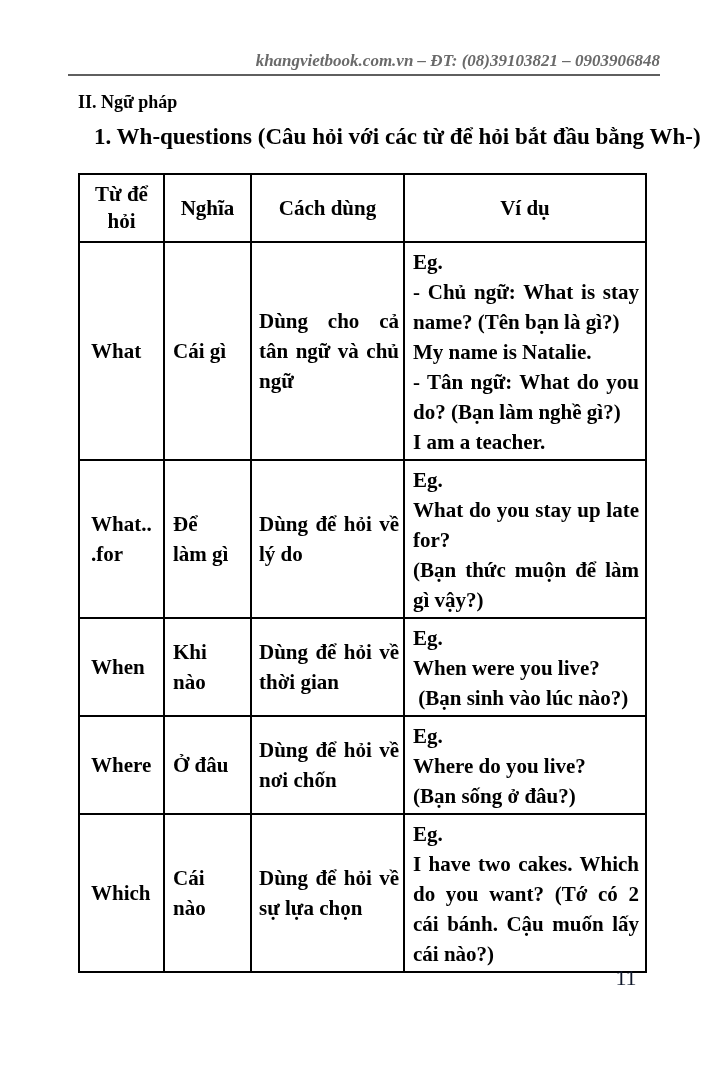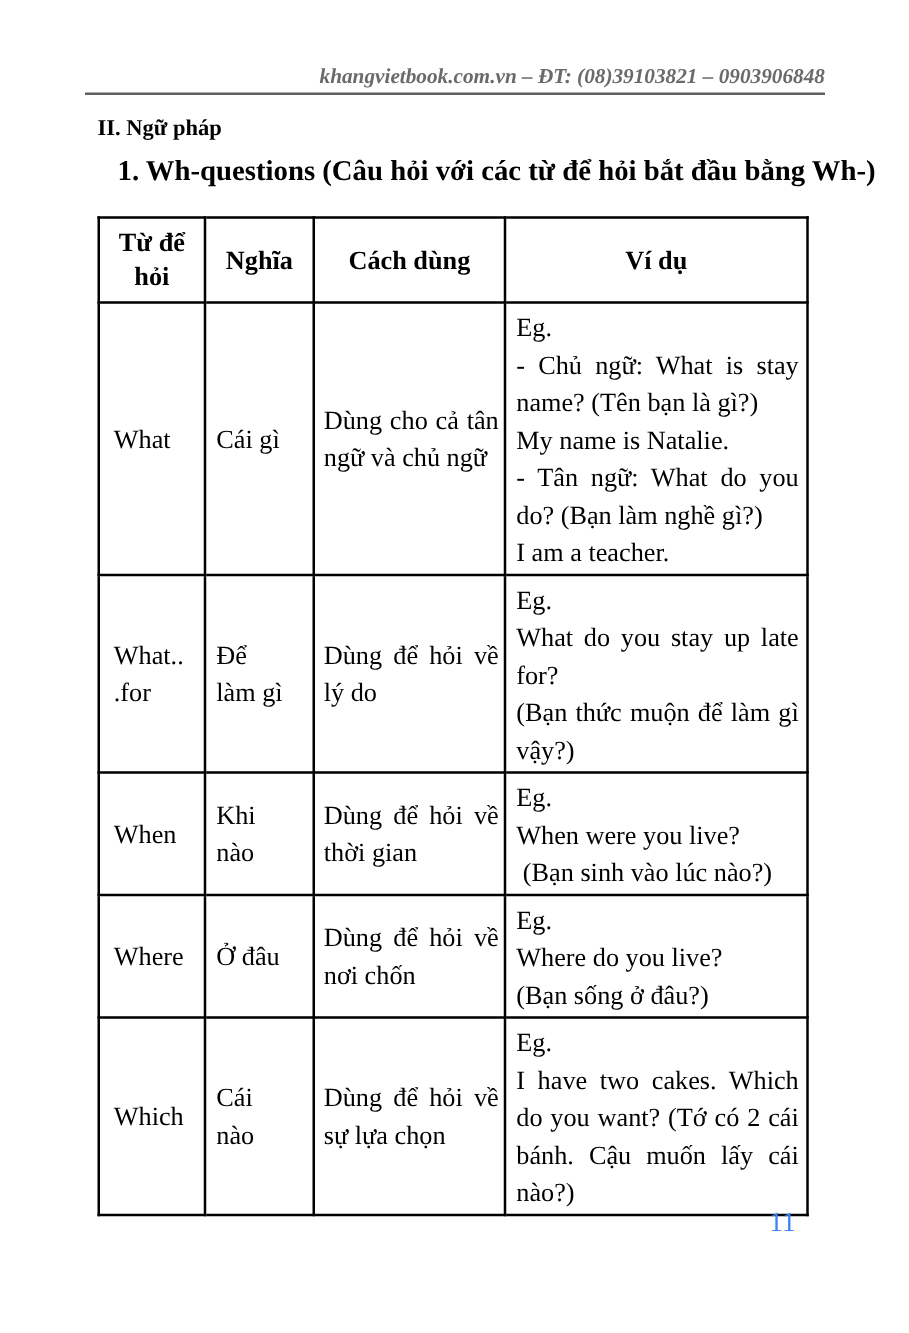--- a/index.html
+++ b/index.html
@@ -57,40 +57,40 @@
     overflow: hidden;
   }
   .wh-table thead tr { height: 68px; }
   .wh-table th {
     font-weight: bold;
     text-align: center;
     vertical-align: middle;
     line-height: 27px;
     padding: 0 4px;
   }
-  .wh-table tbody td { line-height: 30px; }
+  .wh-table tbody td { line-height: 30px; font-weight: bold; }
   .wh-table tbody tr:nth-child(1) { height: 215px; }
   .wh-table tbody tr:nth-child(2) { height: 150px; }
   .wh-table tbody tr:nth-child(3) { height: 95px; }
   .wh-table tbody tr:nth-child(4) { height: 96px; }
   .wh-table tbody tr:nth-child(5) { height: 148px; }
 
   td.word    { vertical-align: middle; padding: 2px 4px 2px 11px; }
   td.meaning { vertical-align: middle; padding: 2px 4px 2px 8px; }
   td.usage   { vertical-align: middle; padding: 2px 4px 2px 7px; }
   td.example { vertical-align: top;    padding: 4px 6px 2px 8px; }
   td.usage .para, td.example .para { text-align: justify; }
   td.example .para { white-space: pre-wrap; }
 
   .page-number {
     position: absolute;
     top: 965px; left: 596px; width: 60px;
     text-align: center;
     font-size: 22px;
-    color: #3b82f6;
+    color: #0f172a;
   }
 </style>
 </head>
 <body>
 
 <div class="page">
 
   <div class="running-header">khangvietbook.com.vn – ĐT: (08)39103821 – 0903906848</div>
 
   <div class="header-rule"></div>

